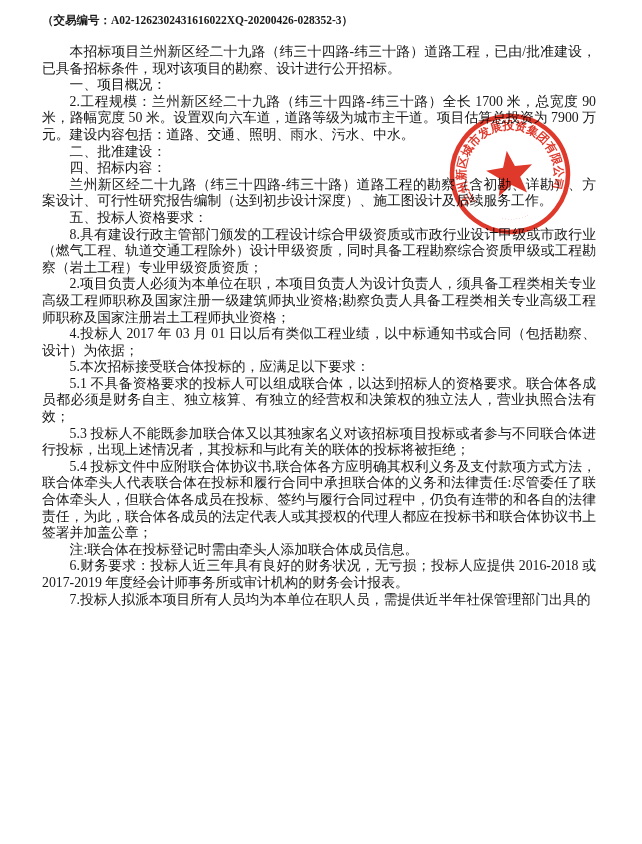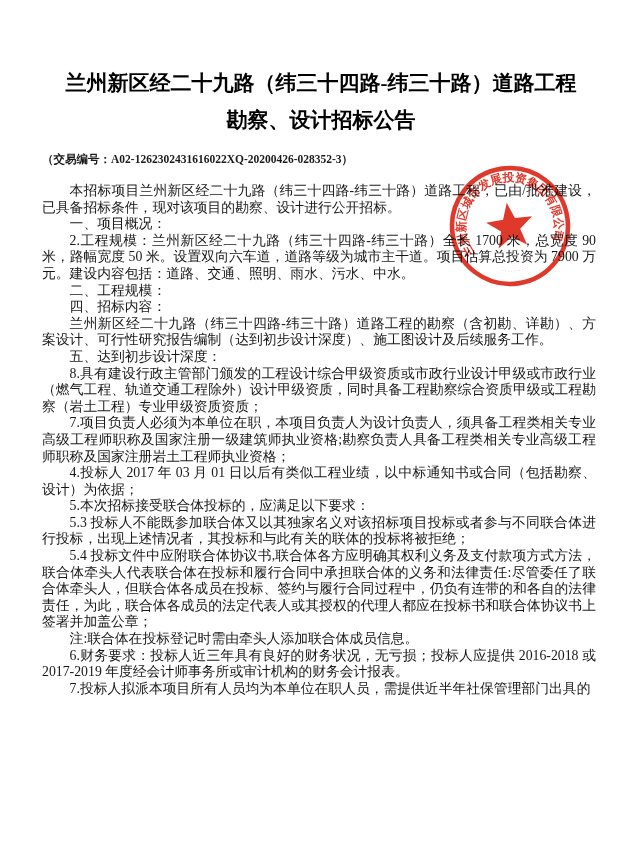--- a/index.html
+++ b/index.html
@@ -68,39 +68,36 @@
   .seal .marks-text{
     font-size:4px;
     letter-spacing:1px;
   }
 </style>
 </head>
 <body>
 
 <div class="page">
 
-  <div class="title">
-    <div>兰州新区经二十九路（纬三十四路-纬三十路）道路工程</div>
-    <div>勘察、设计招标公告</div>
-  </div>
 
   <div class="trans">（交易编号：A02-1262302431616022XQ-20200426-028352-3）</div>
 
   <div class="docbody">
       <p>本招标项目兰州新区经二十九路（纬三十四路-纬三十路）道路工程，已由/批准建设，已具备招标条件，现对该项目的勘察、设计进行公开招标。</p>
       <p>一、项目概况：</p>
       <p>2.工程规模：兰州新区经二十九路（纬三十四路-纬三十路）全长 1700 米，总宽度 90 米，路幅宽度 50 米。设置双向六车道，道路等级为城市主干道。项目估算总投资为 7900 万元。建设内容包括：道路、交通、照明、雨水、污水、中水。</p>
-      <p>二、工程规模：</p>
+      <p>二、批准建设：</p>
       <p>四、招标内容：</p>
       <p>兰州新区经二十九路（纬三十四路-纬三十路）道路工程的勘察（含初勘、详勘）、方案设计、可行性研究报告编制（达到初步设计深度）、施工图设计及后续服务工作。</p>
-      <p>五、达到初步设计深度：</p>
+      <p>五、投标人资格要求：</p>
       <p>8.具有建设行政主管部门颁发的工程设计综合甲级资质或市政行业设计甲级或市政行业（燃气工程、轨道交通工程除外）设计甲级资质，同时具备工程勘察综合资质甲级或工程勘察（岩土工程）专业甲级资质资质；</p>
-      <p>7.项目负责人必须为本单位在职，本项目负责人为设计负责人，须具备工程类相关专业高级工程师职称及国家注册一级建筑师执业资格;勘察负责人具备工程类相关专业高级工程师职称及国家注册岩土工程师执业资格；</p>
+      <p>2.项目负责人必须为本单位在职，本项目负责人为设计负责人，须具备工程类相关专业高级工程师职称及国家注册一级建筑师执业资格;勘察负责人具备工程类相关专业高级工程师职称及国家注册岩土工程师执业资格；</p>
       <p>4.投标人 2017 年 03 月 01 日以后有类似工程业绩，以中标通知书或合同（包括勘察、设计）为依据；</p>
       <p>5.本次招标接受联合体投标的，应满足以下要求：</p>
+      <p>5.1 不具备资格要求的投标人可以组成联合体，以达到招标人的资格要求。联合体各成员都必须是财务自主、独立核算、有独立的经营权和决策权的独立法人，营业执照合法有效；</p>
       <p>5.3 投标人不能既参加联合体又以其独家名义对该招标项目投标或者参与不同联合体进行投标，出现上述情况者，其投标和与此有关的联体的投标将被拒绝；</p>
       <p>5.4 投标文件中应附联合体协议书,联合体各方应明确其权利义务及支付款项方式方法，联合体牵头人代表联合体在投标和履行合同中承担联合体的义务和法律责任:尽管委任了联合体牵头人，但联合体各成员在投标、签约与履行合同过程中，仍负有连带的和各自的法律责任，为此，联合体各成员的法定代表人或其授权的代理人都应在投标书和联合体协议书上签署并加盖公章；</p>
       <p>注:联合体在投标登记时需由牵头人添加联合体成员信息。</p>
       <p>6.财务要求：投标人近三年具有良好的财务状况，无亏损；投标人应提供 2016-2018 或 2017-2019 年度经会计师事务所或审计机构的财务会计报表。</p>
       <p>7.投标人拟派本项目所有人员均为本单位在职人员，需提供近半年社保管理部门出具的</p>
     </div>
 
   <div class="seal">
     <svg viewBox="0 0 122 122" width="124" height="124">
       <defs>

